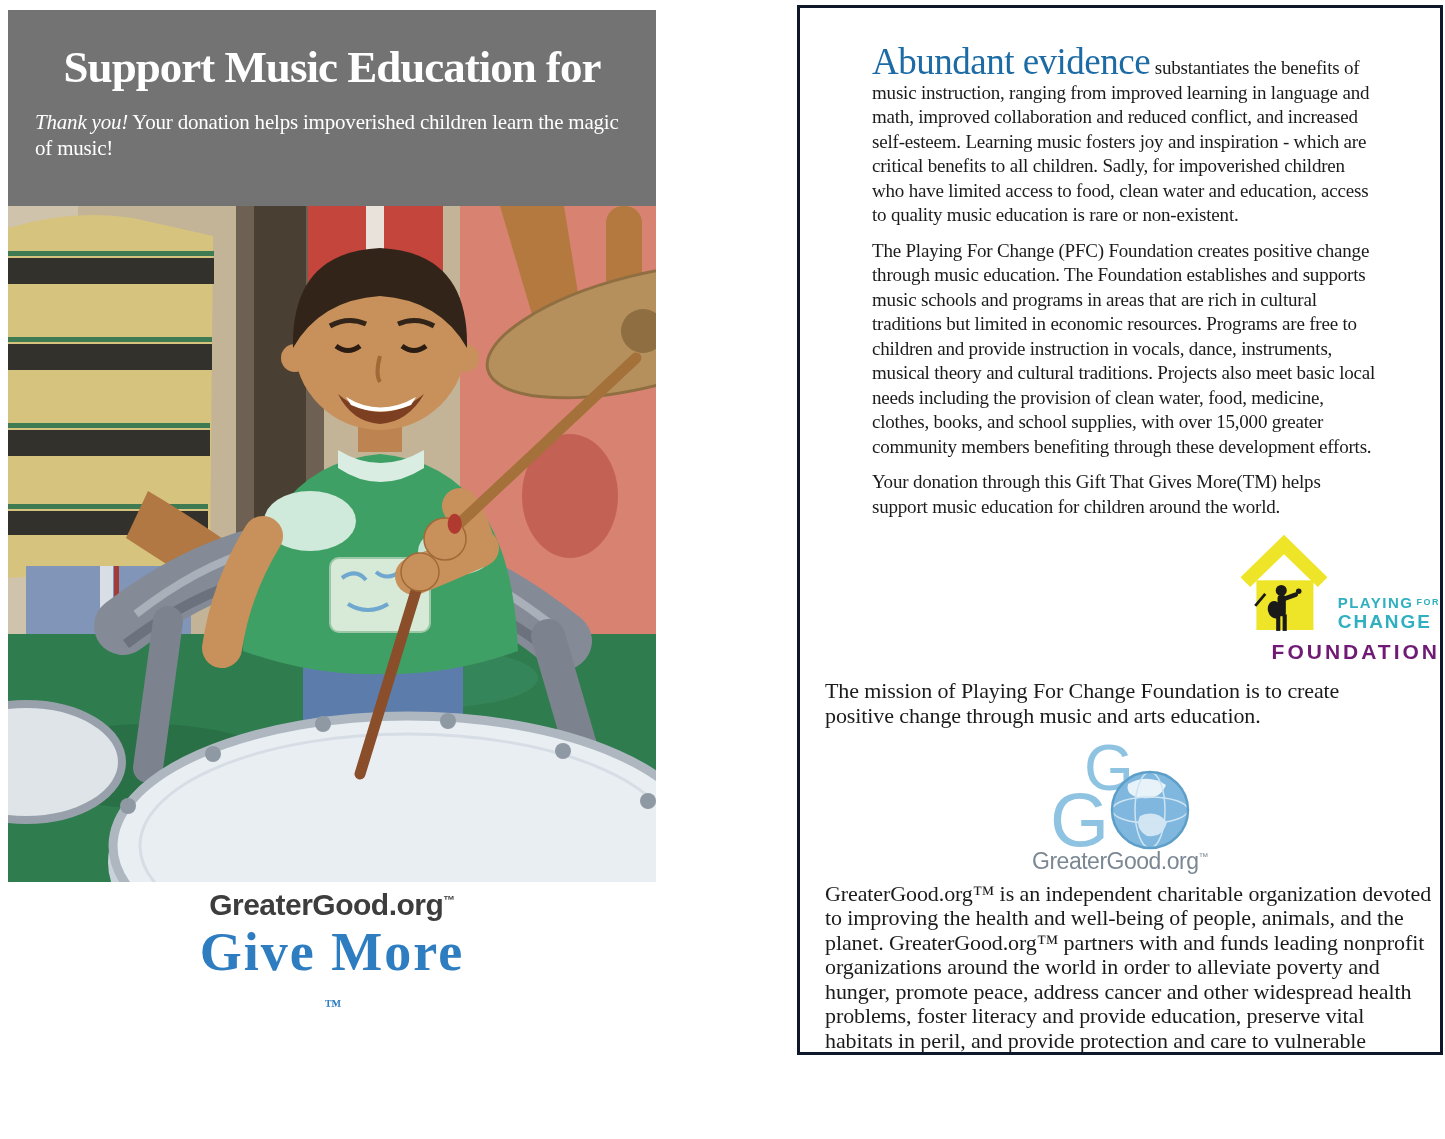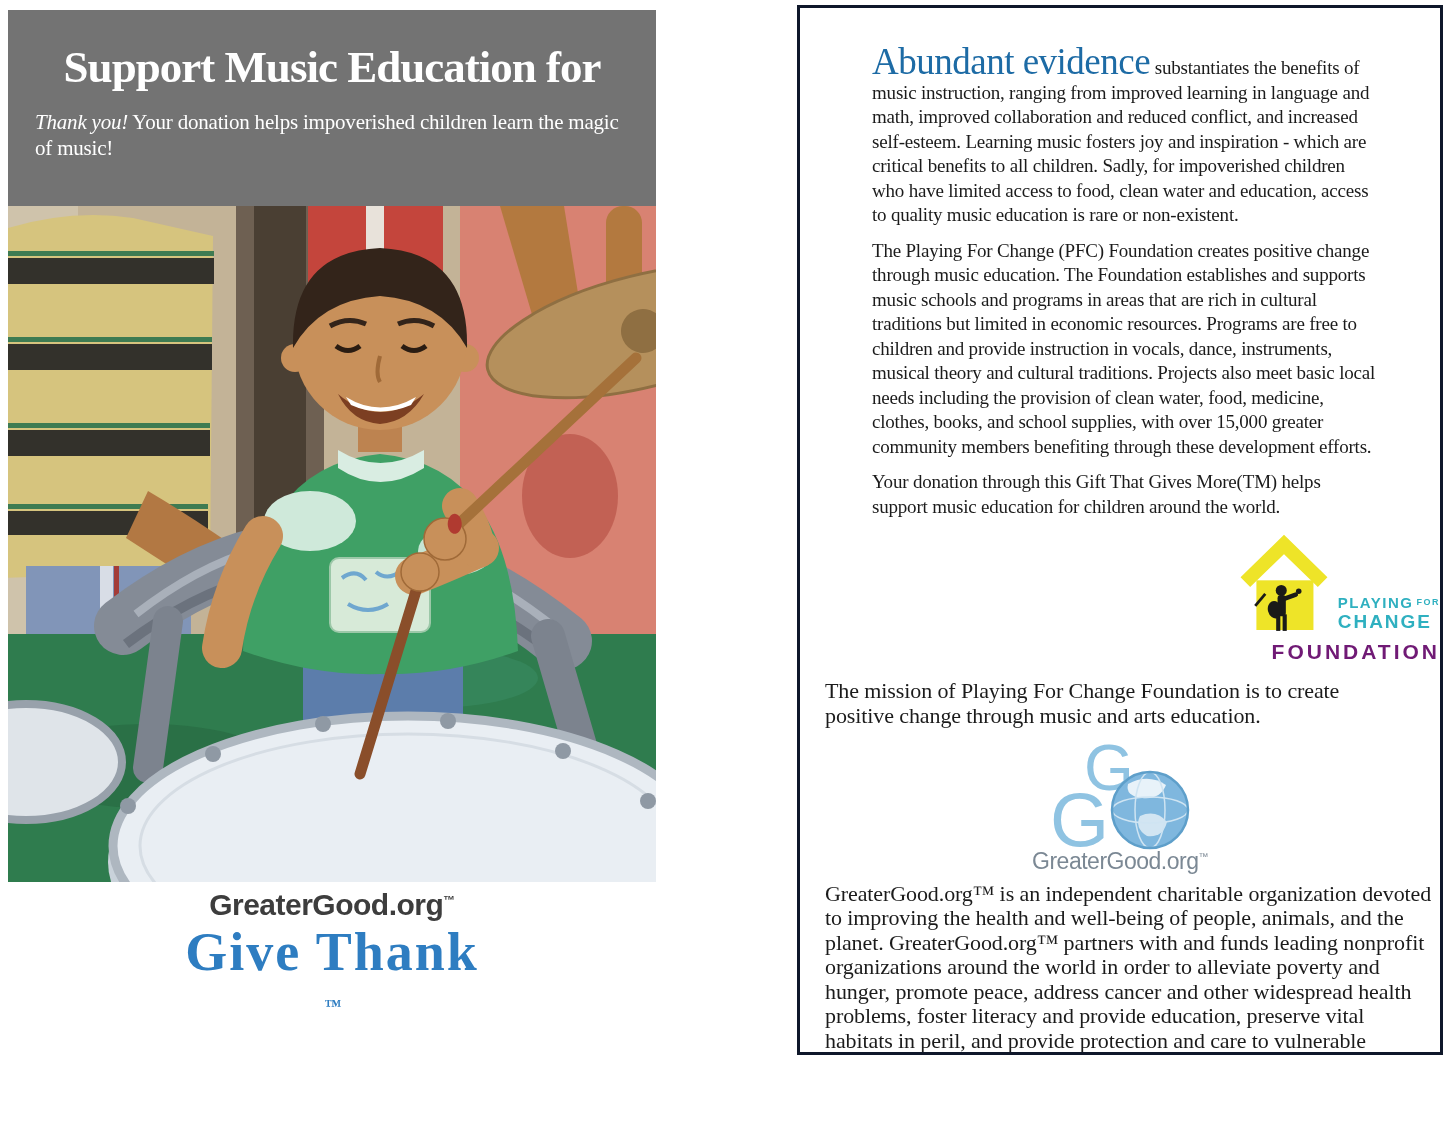--- a/index.html
+++ b/index.html
@@ -213,21 +213,21 @@
           <circle cx="412" cy="366" r="19" fill="#c8905a" stroke="#a06a38" stroke-width="1.5"></circle>
           <path d="M448,308 a7,10 0 1 0 2,1 Z" fill="#b03a30"></path>
         </g>
       </svg>
     </div>
 
 
     <div class="gg-wordmark-left"><span>GreaterGood.org</span><sup>™</sup></div>
 
     <div class="gifts-logo">
-      <span><span>Give Thank</span><sup>™</sup></span>
+      <span><span>Give More</span><sup>™</sup></span>
     </div>
 
   </section>
 
   <section class="right-panel">
 
     <p class="intro-para"><span class="intro-lead">Abundant evidence</span><span> substantiates the benefits of music instruction, ranging from improved learning in language and math, improved collaboration and reduced conflict, and increased self-esteem. Learning music fosters joy and inspiration - which are critical benefits to all children. Sadly, for impoverished children who have limited access to food, clean water and education, access to quality music education is rare or non-existent.</span></p>
 
     <p class="body-para">The Playing For Change (PFC) Foundation creates positive change through music education. The Foundation establishes and supports music schools and programs in areas that are rich in cultural traditions but limited in economic resources. Programs are free to children and provide instruction in vocals, dance, instruments, musical theory and cultural traditions. Projects also meet basic local needs including the provision of clean water, food, medicine, clothes, books, and school supplies, with over 15,000 greater community members benefiting through these development efforts.</p>
 

